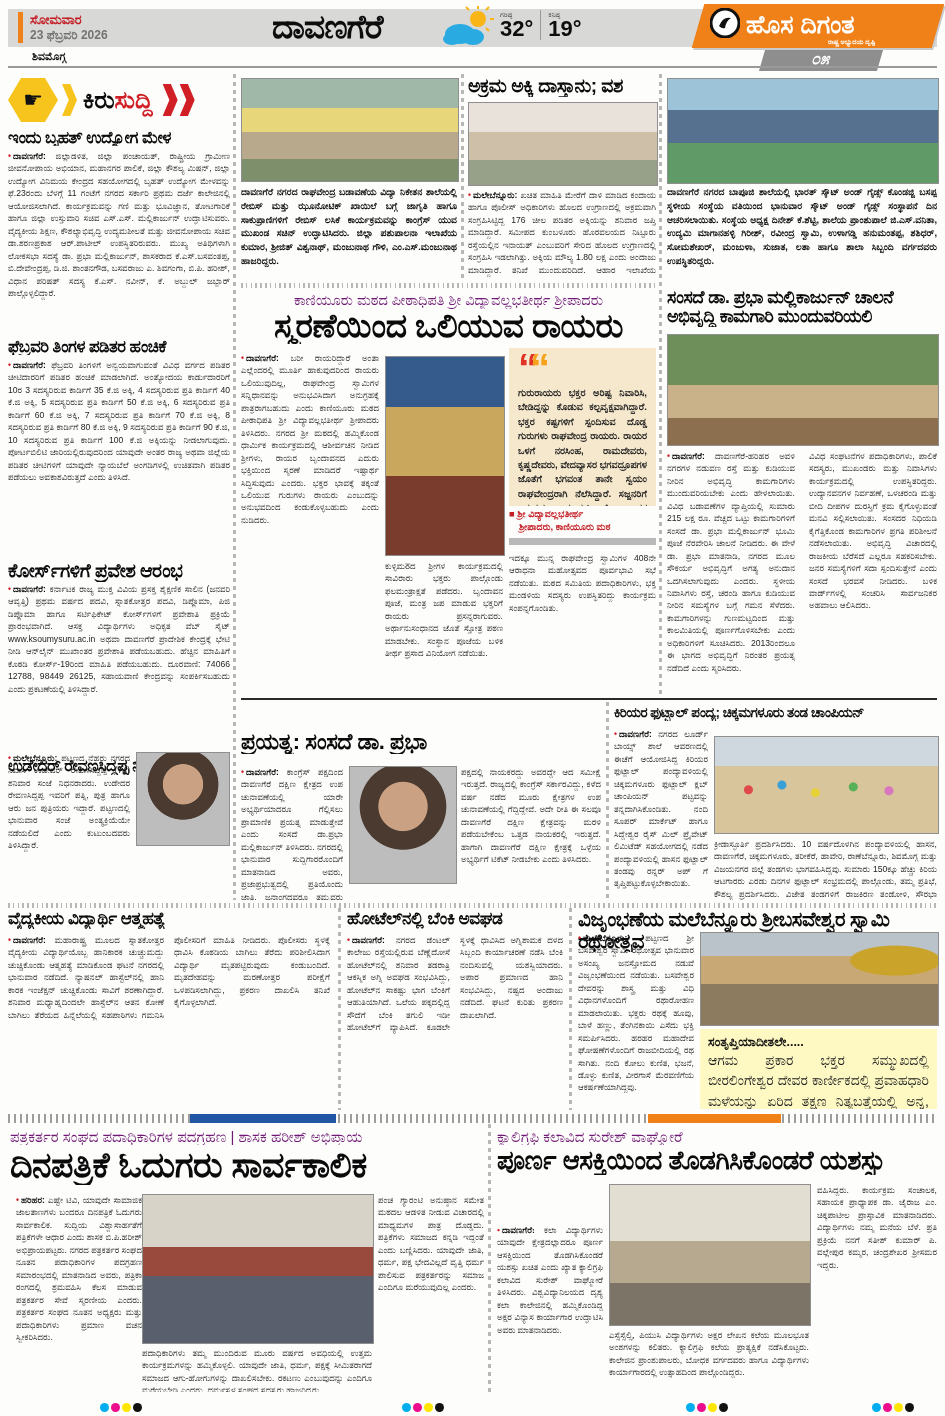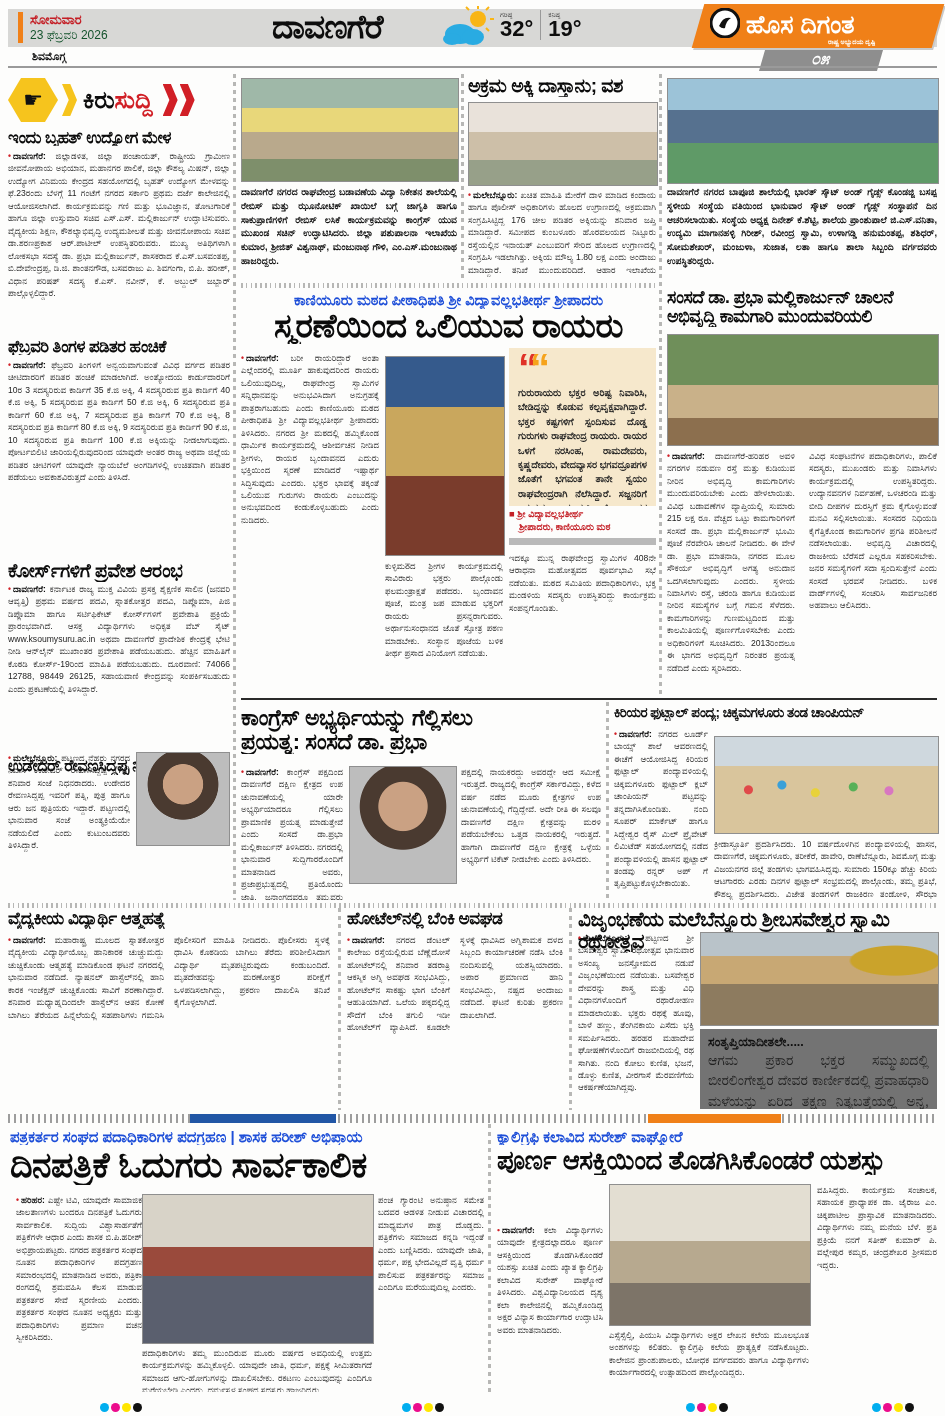--- a/index.html
+++ b/index.html
@@ -3,39 +3,39 @@
 <meta charset="utf-8">
 <style>
   html,body{margin:0;padding:0;}
   body{width:945px;height:1416px;position:relative;background:#fdfdfc;
        font-family:"Liberation Sans","DejaVu Sans",sans-serif;color:#1a1a1a;overflow:hidden;}
   .abs{position:absolute;}
   .ovh{overflow:hidden;}
   
   .grayband{background:#d8d8d6;}
   .daytxt{color:#c41e25;font-weight:800;font-size:13px;}
-  .datetxt{color:#14532d;font-weight:400;font-size:12px;}
+  .datetxt{color:#737373;font-weight:700;font-size:12px;}
   .edition{color:#111;font-weight:700;font-size:11px;}
   .city{font-weight:800;font-size:33px;color:#0d0d0d;letter-spacing:-1px;}
   .tlabel{font-size:7px;color:#333;display:block;line-height:1;}
   .tval{font-size:22px;font-weight:800;color:#0d0d0d;line-height:1;}
   .tsep{width:1px;background:#999;height:30px;margin:0 7px;}
   .logoband{background:#f08018;transform:skewX(-16deg);box-shadow:2px 2px 0 #c9c9c9;}
   .logoname{color:#fff;font-weight:800;font-size:25px;letter-spacing:0;white-space:nowrap;}
   .tagline{color:#fff;font-size:6.5px;font-weight:600;}
   .pagenumband{background:#8e8e8e;transform:skewX(-16deg);}
   .pagenum{color:#fff;font-weight:800;font-size:16px;}
   .hline{background:#2a2a2a;}
   .hthin{background:#9a9a9a;}
   
   .vdash{background:repeating-linear-gradient(180deg,#b7b7b5 0 4px,transparent 4px 8px);width:3px;}
   .hdash{background:repeating-linear-gradient(90deg,#b7b7b5 0 1.6px,transparent 1.6px 4.8px);height:5px;}
   .tickrow{background:repeating-linear-gradient(90deg,#9d9d9d 0 2px,transparent 2px 6px);height:9px;}
   
-  .kick{font-weight:700;font-size:14px;color:#1d4ed8;line-height:1.15;}
+  .kick{font-weight:400;font-size:14px;color:#701a75;line-height:1.15;}
   .hl{font-weight:800;color:#0b0b0b;line-height:1.1;letter-spacing:-0.5px;}
   .bt{font-size:8.6px;line-height:1.45;text-align:justify;color:#1d1d1d;}
   .cap{font-size:9.2px;font-weight:600;line-height:1.5;text-align:justify;color:#101010;}
   .star{color:#d11f26;font-weight:800;margin-right:2px;}
   .dl{font-weight:800;color:#111;}
   .cols2{column-count:2;column-gap:10px;}
   
   .ph{border:1px solid #8f8f8f;background:#cfcabf;}
   .ph-event1{background:linear-gradient(180deg,#9fb8a8 0 28%,#e8d77a 28% 52%,#b9a98c 52% 78%,#7e8f6b 78%);}
   .ph-rice{background:linear-gradient(180deg,#e9e2da 0 35%,#cdbfa8 35% 70%,#97a089 70%);}
@@ -51,21 +51,21 @@
   .kiru-black{font-weight:800;font-size:24px;color:#0d0d0d;}
   .kiru-red{font-weight:800;font-size:24px;color:#d11f26;}
   .chev{width:15px;height:32px;background:#d11f26;clip-path:polygon(0 0,55% 0,100% 50%,55% 100%,0 100%,45% 50%);margin-left:2px;}
   .chev.y{background:#f6c41d;}
   
   .qbox{background:#f6e8cc;padding:8px 9px 6px 9px;}
   .qmark{font-size:40px;font-weight:800;line-height:0.6;display:inline-block;}
   .qtext{font-size:9.6px;font-weight:700;line-height:1.5;color:#222;text-align:justify;}
   .qattr{color:#c41e25;font-weight:800;font-size:9.4px;line-height:1.35;}
   .graybar{background:#b9b9b9;height:7px;}
-  .tanbox{background:#737373;padding:6px 8px;}
+  .tanbox{background:#fef9c3;padding:6px 8px;}
   .tantitle{font-weight:800;font-size:12.5px;color:#101010;}
   .tanbody{font-size:14px;line-height:1.45;text-align:justify;color:#222;}
   
   .dot{width:9px;height:9px;border-radius:50%;display:inline-block;margin-right:2px;}
 </style>
 </head>
 <body>
 
 <div class="abs grayband" style="left:8px;top:9px;width:929px;height:38px;"></div>
 <div class="abs" style="left:18px;top:12px;width:5px;height:31px;background:#f08018;"></div>
@@ -203,21 +203,21 @@
 <div class="abs ph ph-dev" style="left:667px;top:334px;width:270px;height:110px;"></div>
 <div class="abs bt ovh" style="left:667px;top:450px;width:128px;height:244px;">
   <span class="star">•</span><span class="dl">ದಾವಣಗೆರೆ:</span>
   <span>ದಾವಣಗೆರೆ-ಹರಿಹರ ಅವಳಿ ನಗರಗಳ ನಡುವಣ ರಸ್ತೆ ಮತ್ತು ಕುಡಿಯುವ ನೀರಿನ ಅಭಿವೃದ್ಧಿ ಕಾಮಗಾರಿಗಳು ಮುಂದುವರಿಯಬೇಕು ಎಂದು ಹೇಳಲಾಯಿತು. ವಿವಿಧ ಬಡಾವಣೆಗಳ ವ್ಯಾಪ್ತಿಯಲ್ಲಿ ಸುಮಾರು 215 ಲಕ್ಷ ರೂ. ವೆಚ್ಚದ ಒಟ್ಟು ಕಾಮಗಾರಿಗಳಿಗೆ ಸಂಸದೆ ಡಾ. ಪ್ರಭಾ ಮಲ್ಲಿಕಾರ್ಜುನ್ ಭೂಮಿ ಪೂಜೆ ನೆರವೇರಿಸಿ ಚಾಲನೆ ನೀಡಿದರು. ಈ ವೇಳೆ ಡಾ. ಪ್ರಭಾ ಮಾತನಾಡಿ, ನಗರದ ಮೂಲ ಸೌಕರ್ಯ ಅಭಿವೃದ್ಧಿಗೆ ಅಗತ್ಯ ಅನುದಾನ ಒದಗಿಸಲಾಗುವುದು ಎಂದರು. ಸ್ಥಳೀಯ ನಿವಾಸಿಗಳು ರಸ್ತೆ, ಚರಂಡಿ ಹಾಗೂ ಕುಡಿಯುವ ನೀರಿನ ಸಮಸ್ಯೆಗಳ ಬಗ್ಗೆ ಗಮನ ಸೆಳೆದರು. ಕಾಮಗಾರಿಗಳನ್ನು ಗುಣಮಟ್ಟದಿಂದ ಮತ್ತು ಕಾಲಮಿತಿಯಲ್ಲಿ ಪೂರ್ಣಗೊಳಿಸಬೇಕು ಎಂದು ಅಧಿಕಾರಿಗಳಿಗೆ ಸೂಚಿಸಿದರು. 2013ರಿಂದಲೂ ಈ ಭಾಗದ ಅಭಿವೃದ್ಧಿಗೆ ನಿರಂತರ ಪ್ರಯತ್ನ ನಡೆದಿದೆ ಎಂದು ಸ್ಮರಿಸಿದರು.</span>
 </div>
 <div class="abs bt ovh" style="left:809px;top:450px;width:128px;height:244px;">ವಿವಿಧ ಸಂಘಟನೆಗಳ ಪದಾಧಿಕಾರಿಗಳು, ಪಾಲಿಕೆ ಸದಸ್ಯರು, ಮುಖಂಡರು ಮತ್ತು ನಿವಾಸಿಗಳು ಕಾರ್ಯಕ್ರಮದಲ್ಲಿ ಉಪಸ್ಥಿತರಿದ್ದರು. ಉದ್ಯಾನವನಗಳ ನಿರ್ವಹಣೆ, ಒಳಚರಂಡಿ ಮತ್ತು ಬೀದಿ ದೀಪಗಳ ದುರಸ್ತಿಗೆ ಕ್ರಮ ಕೈಗೊಳ್ಳುವಂತೆ ಮನವಿ ಸಲ್ಲಿಸಲಾಯಿತು. ಸಂಸದರ ನಿಧಿಯಡಿ ಕೈಗೆತ್ತಿಕೊಂಡ ಕಾಮಗಾರಿಗಳ ಪ್ರಗತಿ ಪರಿಶೀಲನೆ ನಡೆಸಲಾಯಿತು. ಅಭಿವೃದ್ಧಿ ವಿಚಾರದಲ್ಲಿ ರಾಜಕೀಯ ಬೆರೆಸದೆ ಎಲ್ಲರೂ ಸಹಕರಿಸಬೇಕು. ಜನರ ಸಮಸ್ಯೆಗಳಿಗೆ ಸದಾ ಸ್ಪಂದಿಸುತ್ತೇನೆ ಎಂದು ಸಂಸದೆ ಭರವಸೆ ನೀಡಿದರು. ಬಳಿಕ ವಾರ್ಡ್‌ಗಳಲ್ಲಿ ಸಂಚರಿಸಿ ಸಾರ್ವಜನಿಕರ ಅಹವಾಲು ಆಲಿಸಿದರು.</div>
 
 <div class="abs hline" style="left:241px;top:698px;width:696px;height:1.5px;"></div>
 
 <div class="abs hl ovh" style="left:241px;top:706px;width:360px;font-size:22px;">
-  <span>ಕಾಂಗ್ರೆಸ್ ಅಭ್ಯರ್ಥಿಯನ್ನು ಗೆಲ್ಲಿಸಲು</span><br>
+  <br>
   <span>ಪ್ರಯತ್ನ: ಸಂಸದೆ ಡಾ. ಪ್ರಭಾ</span>
 </div>
 <div class="abs bt ovh" style="left:241px;top:766px;width:102px;height:134px;">
   <span class="star">•</span><span class="dl">ದಾವಣಗೆರೆ:</span>
   <span>ಕಾಂಗ್ರೆಸ್ ಪಕ್ಷದಿಂದ ದಾವಣಗೆರೆ ದಕ್ಷಿಣ ಕ್ಷೇತ್ರದ ಉಪ ಚುನಾವಣೆಯಲ್ಲಿ ಯಾರೇ ಅಭ್ಯರ್ಥಿಯಾದರೂ ಗೆಲ್ಲಿಸಲು ಪ್ರಾಮಾಣಿಕ ಪ್ರಯತ್ನ ಮಾಡುತ್ತೇವೆ ಎಂದು ಸಂಸದೆ ಡಾ.ಪ್ರಭಾ ಮಲ್ಲಿಕಾರ್ಜುನ್ ತಿಳಿಸಿದರು. ನಗರದಲ್ಲಿ ಭಾನುವಾರ ಸುದ್ದಿಗಾರರೊಂದಿಗೆ ಮಾತನಾಡಿದ ಅವರು, ಪ್ರಜಾಪ್ರಭುತ್ವದಲ್ಲಿ ಪ್ರತಿಯೊಂದು ಜಾತಿ, ಜನಾಂಗದವರೂ ತಮ್ಮವರು ಅಭ್ಯರ್ಥಿಯಾಗಬೇಕೆಂಬ ಒಲವು ಹೊಂದಿರುವುದು ಸಹಜ ಎಂದರೆ</span>
 </div>
 <div class="abs ph portrait" style="left:349px;top:766px;width:106px;height:116px;"></div>
 <div class="abs bt ovh" style="left:461px;top:766px;width:140px;height:134px;">ಪಕ್ಷದಲ್ಲಿ ನಾಯಕರದ್ದು ಅವರದ್ದೇ ಆದ ಸಮೀಕ್ಷೆ ಇರುತ್ತದೆ. ರಾಜ್ಯದಲ್ಲಿ ಕಾಂಗ್ರೆಸ್ ಸರ್ಕಾರವಿದ್ದು, ಕಳೆದ ವರ್ಷ ನಡೆದ ಮೂರು ಕ್ಷೇತ್ರಗಳ ಉಪ ಚುನಾವಣೆಯಲ್ಲಿ ಗೆದ್ದಿದ್ದೇವೆ. ಅದೇ ರೀತಿ ಈ ಸಲವೂ ದಾವಣಗೆರೆ ದಕ್ಷಿಣ ಕ್ಷೇತ್ರವನ್ನು ಮರಳಿ ಪಡೆಯಬೇಕೆಂಬ ಒತ್ತಡ ನಾಯಕರಲ್ಲಿ ಇರುತ್ತದೆ. ಹಾಗಾಗಿ ದಾವಣಗೆರೆ ದಕ್ಷಿಣ ಕ್ಷೇತ್ರಕ್ಕೆ ಒಳ್ಳೆಯ ಅಭ್ಯರ್ಥಿಗೆ ಟಿಕೆಟ್ ನೀಡಬೇಕು ಎಂದು ತಿಳಿಸಿದರು.</div>
 
 <div class="abs vdash" style="left:606px;top:702px;height:198px;"></div>
@@ -272,21 +272,21 @@
 <div class="abs" style="left:648px;top:1114px;width:133px;height:9px;background:#f08018;"></div>
 
 <div class="abs kick ovh" style="left:10px;top:1128px;width:476px;font-size:15px;">ಪತ್ರಕರ್ತರ ಸಂಘದ ಪದಾಧಿಕಾರಿಗಳ ಪದಗ್ರಹಣ | ಶಾಸಕ ಹರೀಶ್ ಅಭಿಪ್ರಾಯ</div>
 <div class="abs hl ovh" style="left:10px;top:1146px;width:476px;font-size:35px;">ದಿನಪತ್ರಿಕೆ ಓದುಗರು ಸಾರ್ವಕಾಲಿಕ</div>
 <div class="abs bt ovh" style="left:16px;top:1194px;width:126px;height:198px;">
   <span class="star">•</span><span class="dl">ಹರಿಹರ:</span>
   <span>ಎಷ್ಟೇ ಟಿವಿ, ಯಾವುದೇ ಸಾಮಾಜಿಕ ಜಾಲತಾಣಗಳು ಬಂದರೂ ದಿನಪತ್ರಿಕೆ ಓದುಗರು ಸಾರ್ವಕಾಲಿಕ. ಸುದ್ದಿಯ ವಿಶ್ವಾಸಾರ್ಹತೆಗೆ ಪತ್ರಿಕೆಗಳೇ ಆಧಾರ ಎಂದು ಶಾಸಕ ಬಿ.ಪಿ.ಹರೀಶ್ ಅಭಿಪ್ರಾಯಪಟ್ಟರು. ನಗರದ ಪತ್ರಕರ್ತರ ಸಂಘದ ನೂತನ ಪದಾಧಿಕಾರಿಗಳ ಪದಗ್ರಹಣ ಸಮಾರಂಭದಲ್ಲಿ ಮಾತನಾಡಿದ ಅವರು, ಪತ್ರಿಕಾ ರಂಗದಲ್ಲಿ ಶ್ರಮವಹಿಸಿ ಕೆಲಸ ಮಾಡುವ ಪತ್ರಕರ್ತರ ಸೇವೆ ಸ್ಮರಣೀಯ ಎಂದರು. ಪತ್ರಕರ್ತರ ಸಂಘದ ನೂತನ ಅಧ್ಯಕ್ಷರು ಮತ್ತು ಪದಾಧಿಕಾರಿಗಳು ಪ್ರಮಾಣ ವಚನ ಸ್ವೀಕರಿಸಿದರು.</span>
 </div>
 <div class="abs ph ph-press" style="left:142px;top:1194px;width:230px;height:148px;"></div>
 <div class="abs bt ovh" style="left:142px;top:1347px;width:230px;height:45px;">ಪದಾಧಿಕಾರಿಗಳು ತಮ್ಮ ಮುಂದಿರುವ ಮೂರು ವರ್ಷದ ಅವಧಿಯಲ್ಲಿ ಉತ್ತಮ ಕಾರ್ಯಕ್ರಮಗಳನ್ನು ಹಮ್ಮಿಕೊಳ್ಳಲಿ. ಯಾವುದೇ ಜಾತಿ, ಧರ್ಮ, ಪಕ್ಷಕ್ಕೆ ಸೀಮಿತರಾಗದೆ ಸಮಾಜದ ಆಗು-ಹೋಗುಗಳನ್ನು ದಾಖಲಿಸಬೇಕು. ರಕಟಣು ಎಂಬುವುದನ್ನು ಎಂದಿಗೂ ಮರೆಯಬೇಡಿ ಎಂದರು. ಧರ್ಮಸ್ಥಳ ಸಂಘದ ಸದಸ್ಯರು ಹಾಜರಿದ್ದರು.</div>
-<div class="abs bt ovh" style="left:378px;top:1194px;width:106px;height:198px;">ಪಂಚ ಗ್ಯಾರಂಟಿ ಅನುಷ್ಠಾನ ಸಮೇತ ಬದವರ ಆಡಳಿತ ನೀಡುವ ವಿಚಾರದಲ್ಲಿ ಮಾಧ್ಯಮಗಳ ಪಾತ್ರ ದೊಡ್ಡದು. ಪತ್ರಿಕೆಗಳು ಸಮಾಜದ ಕನ್ನಡಿ ಇದ್ದಂತೆ ಎಂದು ಬಣ್ಣಿಸಿದರು. ಯಾವುದೇ ಜಾತಿ, ಧರ್ಮ, ಪಕ್ಷ ಭೇದವಿಲ್ಲದೆ ವೃತ್ತಿ ಧರ್ಮ ಪಾಲಿಸುವ ಪತ್ರಕರ್ತರನ್ನು ಸಮಾಜ ಎಂದಿಗೂ ಮರೆಯುವುದಿಲ್ಲ ಎಂದರು.</div>
+<div class="abs bt ovh" style="left:378px;top:1194px;width:106px;height:198px;">ಪಂಚ ಗ್ಯಾರಂಟಿ ಅನುಷ್ಠಾನ ಸಮೇತ ಮಠದಲ ಆಡಳಿತ ನೀಡುವ ವಿಚಾರದಲ್ಲಿ ಮಾಧ್ಯಮಗಳ ಪಾತ್ರ ದೊಡ್ಡದು. ಪತ್ರಿಕೆಗಳು ಸಮಾಜದ ಕನ್ನಡಿ ಇದ್ದಂತೆ ಎಂದು ಬಣ್ಣಿಸಿದರು. ಯಾವುದೇ ಜಾತಿ, ಧರ್ಮ, ಪಕ್ಷ ಭೇದವಿಲ್ಲದೆ ವೃತ್ತಿ ಧರ್ಮ ಪಾಲಿಸುವ ಪತ್ರಕರ್ತರನ್ನು ಸಮಾಜ ಎಂದಿಗೂ ಮರೆಯುವುದಿಲ್ಲ ಎಂದರು.</div>
 
 <div class="abs vdash" style="left:488px;top:1124px;height:268px;"></div>
 
 <div class="abs kick ovh" style="left:497px;top:1128px;width:440px;font-size:15px;">ಕ್ಯಾಲಿಗ್ರಫಿ ಕಲಾವಿದ ಸುರೇಶ್ ವಾಘ್ಮೋರೆ</div>
 <div class="abs hl ovh" style="left:497px;top:1146px;width:440px;font-size:26px;">ಪೂರ್ಣ ಆಸಕ್ತಿಯಿಂದ ತೊಡಗಿಸಿಕೊಂಡರೆ ಯಶಸ್ಸು</div>
 <div class="abs bt ovh" style="left:497px;top:1224px;width:106px;height:208px;font-family:Liberation Serif, serif;">
   <span class="star">•</span><span class="dl">ದಾವಣಗೆರೆ:</span>
   <span>ಕಲಾ ವಿದ್ಯಾರ್ಥಿಗಳು ಯಾವುದೇ ಕ್ಷೇತ್ರದಲ್ಲಾದರೂ ಪೂರ್ಣ ಆಸಕ್ತಿಯಿಂದ ತೊಡಗಿಸಿಕೊಂಡರೆ ಯಶಸ್ಸು ಖಚಿತ ಎಂದು ಖ್ಯಾತ ಕ್ಯಾಲಿಗ್ರಫಿ ಕಲಾವಿದ ಸುರೇಶ್ ವಾಘ್ಮೋರೆ ತಿಳಿಸಿದರು. ವಿಶ್ವವಿದ್ಯಾನಿಲಯದ ದೃಶ್ಯ ಕಲಾ ಕಾಲೇಜಿನಲ್ಲಿ ಹಮ್ಮಿಕೊಂಡಿದ್ದ ಅಕ್ಷರ ವಿನ್ಯಾಸ ಕಾರ್ಯಾಗಾರ ಉದ್ಘಾಟಿಸಿ ಅವರು ಮಾತನಾಡಿದರು.</span>
 </div>
 <div class="abs ph ph-calli" style="left:609px;top:1184px;width:200px;height:140px;"></div>

